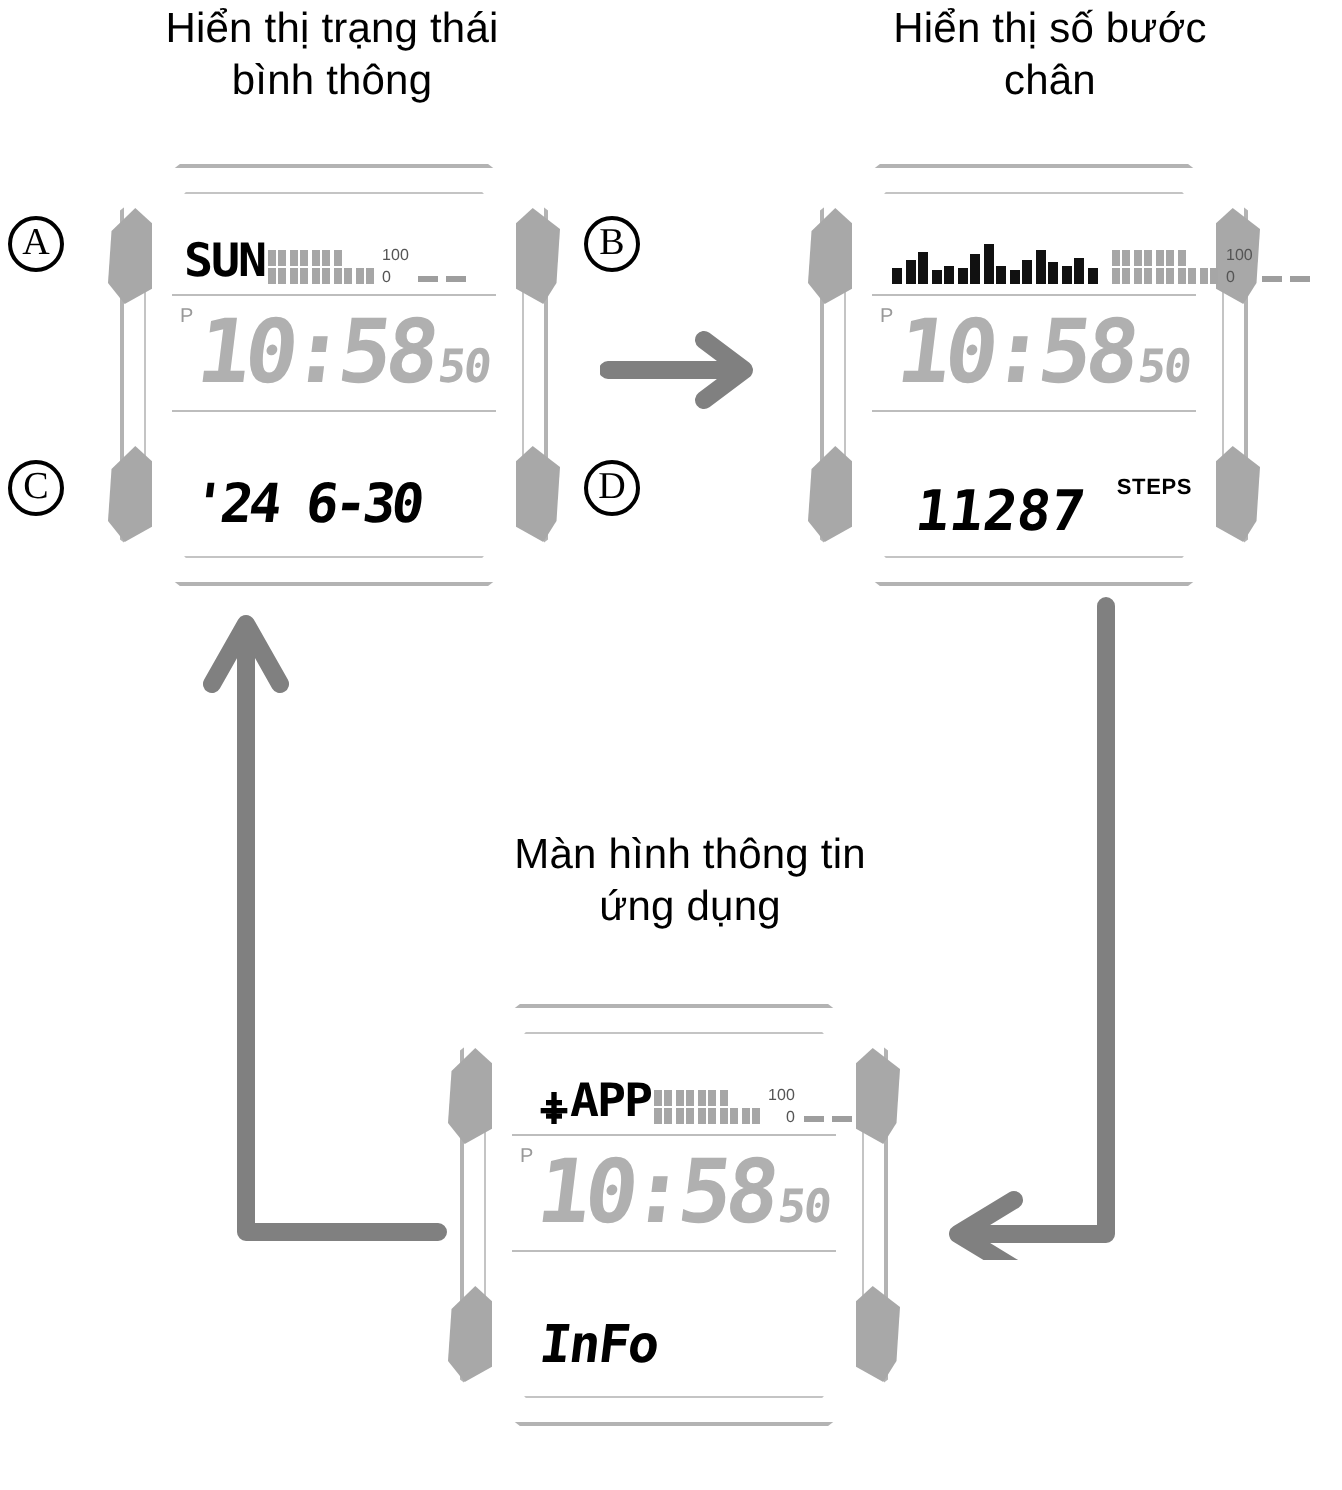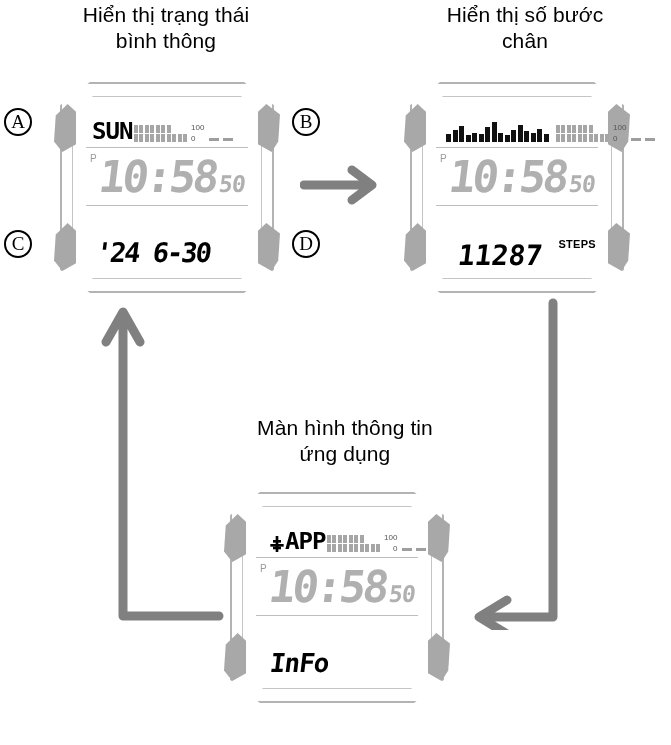--- a/index.html
+++ b/index.html
@@ -321,21 +321,21 @@
       </div>
       <div class="lcd-row lcd-bot">
         <div class="bot-inner">
           <span class="steps-label">STEPS</span>
           <span class="steps-number">11287</span>
         </div>
       </div>
     </div>
   </div>
 
-  <div class="watch" id="watch-app" style="left:212px; top:490px; width:250px; height:215px;text-align:right;">
+  <div class="watch" id="watch-app" style="left:212px; top:500px; width:250px; height:215px;text-align:right;">
     <div class="watch-case">
       <div class="case-outline"></div>
       <div class="case-inner"></div>
       <div class="pusher tl"></div>
       <div class="pusher tr"></div>
       <div class="pusher bl"></div>
       <div class="pusher br"></div>
     </div>
     <div class="lcd">
       <div class="lcd-row lcd-top">

